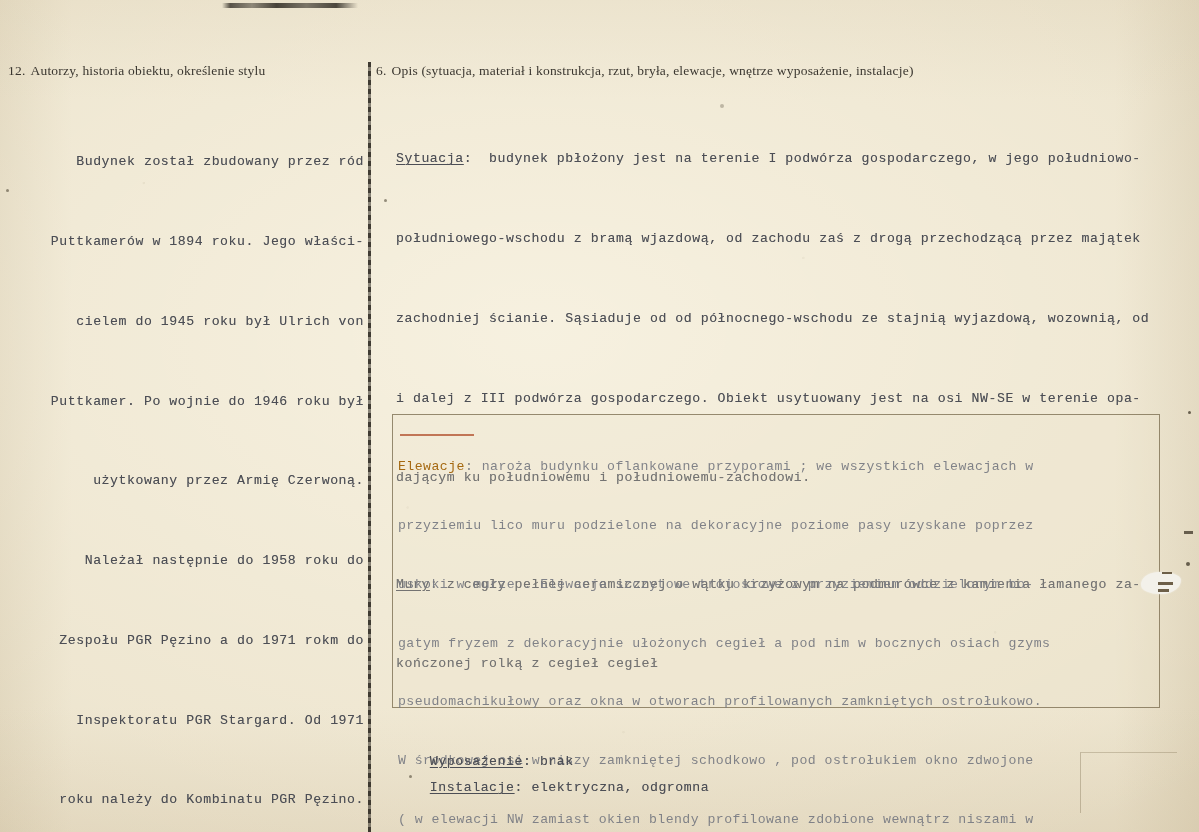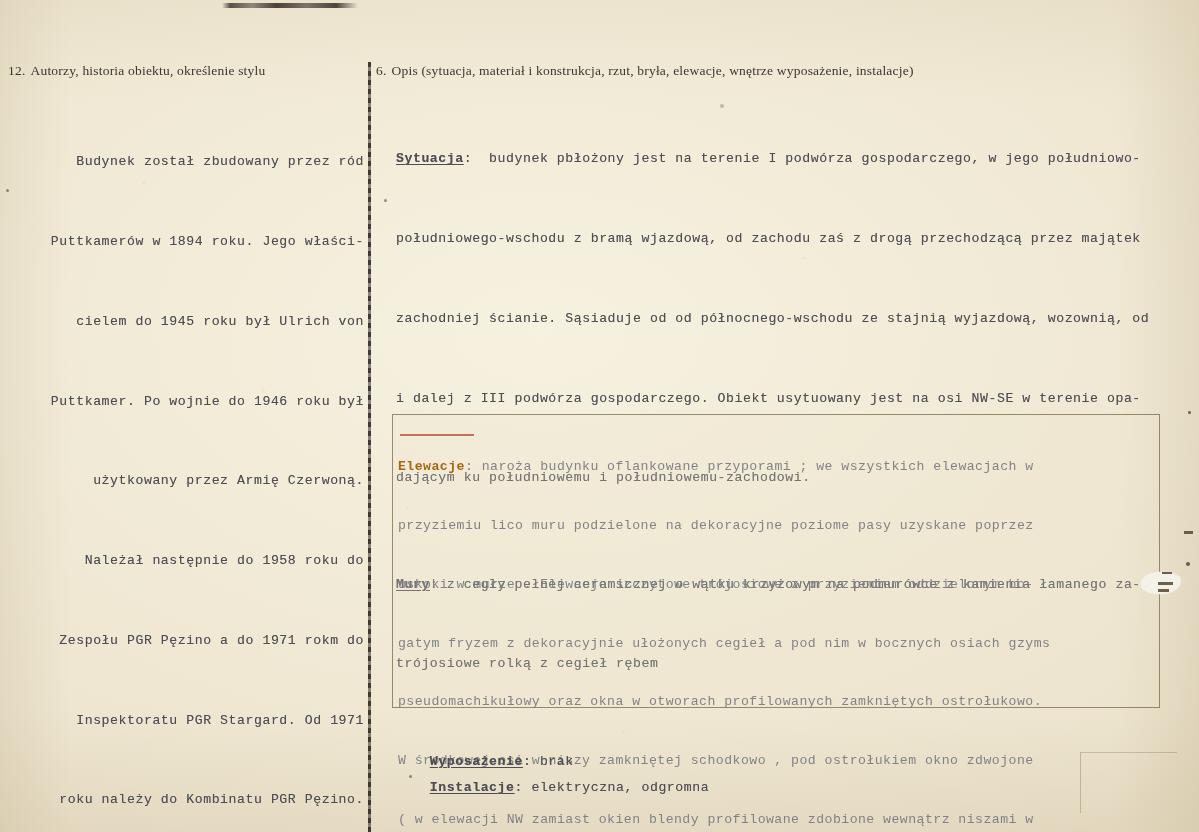--- a/index.html
+++ b/index.html
@@ -105,21 +105,20 @@
     top: 93px;
     width: 800px;
   }
   .col-right .line { display: block; }
   .col-left .line  { display: block; text-align: right; }
 
   .u {
     text-decoration: underline;
     text-decoration-thickness: 1px;
     text-underline-offset: 2px;
-    font-weight: bold;
   }
 
   
   .faint-block {
     position: absolute;
     left: 392px;
     top: 414px;
     width: 768px;
     height: 294px;
     border: 1px solid rgba(110,96,66,.70);
@@ -237,21 +236,21 @@
   </div>
 
   <div class="tw col-right">
     <span class="line"><span class="u">Sytuacja</span><span>:</span><span>  budynek pbłożony jest na terenie I podwórza gospodarczego, w jego południowo-</span></span>
     <span class="line">południowego-wschodu z bramą wjazdową, od zachodu zaś z drogą przechodzącą przez majątek</span>
     <span class="line">zachodniej ścianie. Sąsiaduje od od północnego-wschodu ze stajnią wyjazdową, wozownią, od</span>
     <span class="line">i dalej z III podwórza gospodarczego. Obiekt usytuowany jest na osi NW-SE w terenie opa-</span>
     <span class="line">dającym ku południowemu i południowemu-zachodowi.</span>
 
     <span class="line"><span class="u">Mury</span><span>:</span><span> z cegły pełnej ceramicznej o wątku krzyżowym na podmurówce z kamienia łamanego za-</span></span>
-    <span class="line">trójosiowe rolką z cegieł rębem</span>
+    <span class="line">kończonej rolką z cegieł cegieł</span>
 
 
     
     
 
     
 
     
     
   </div>

